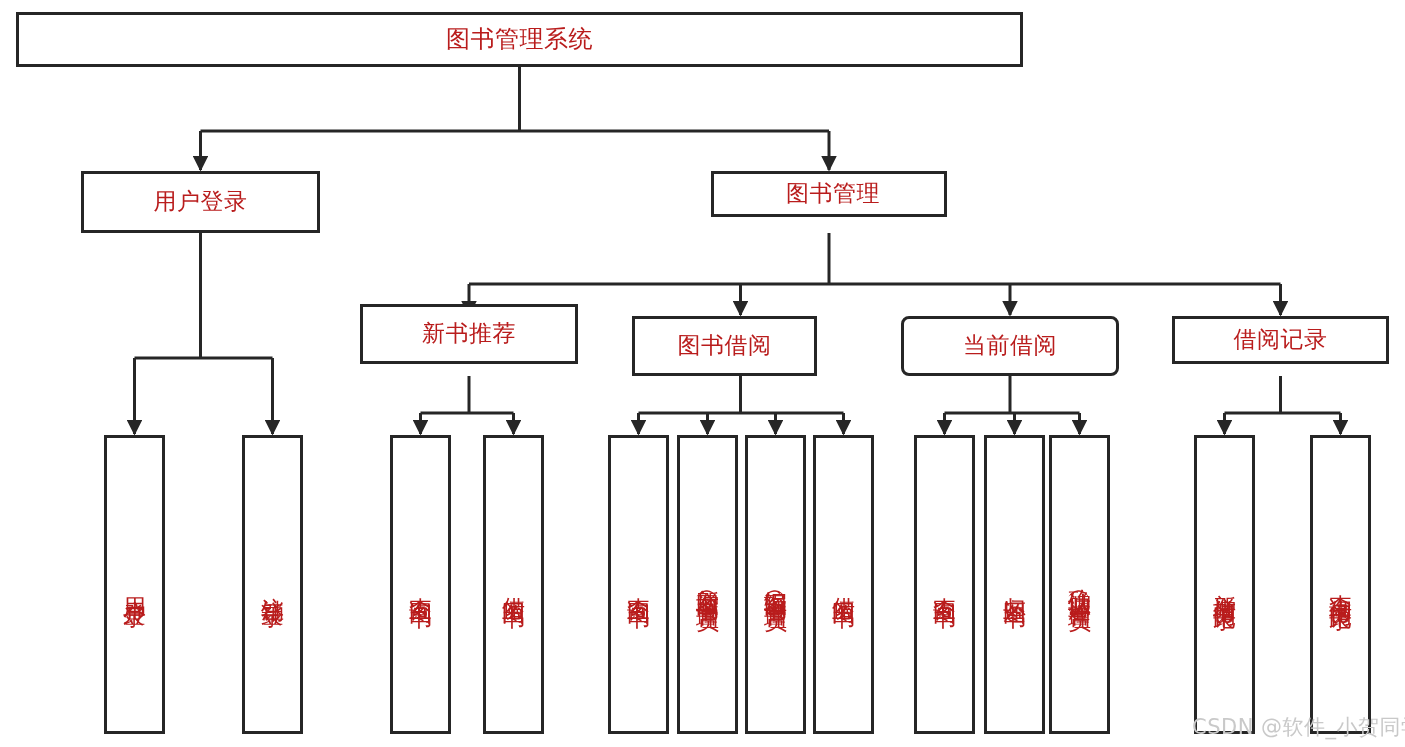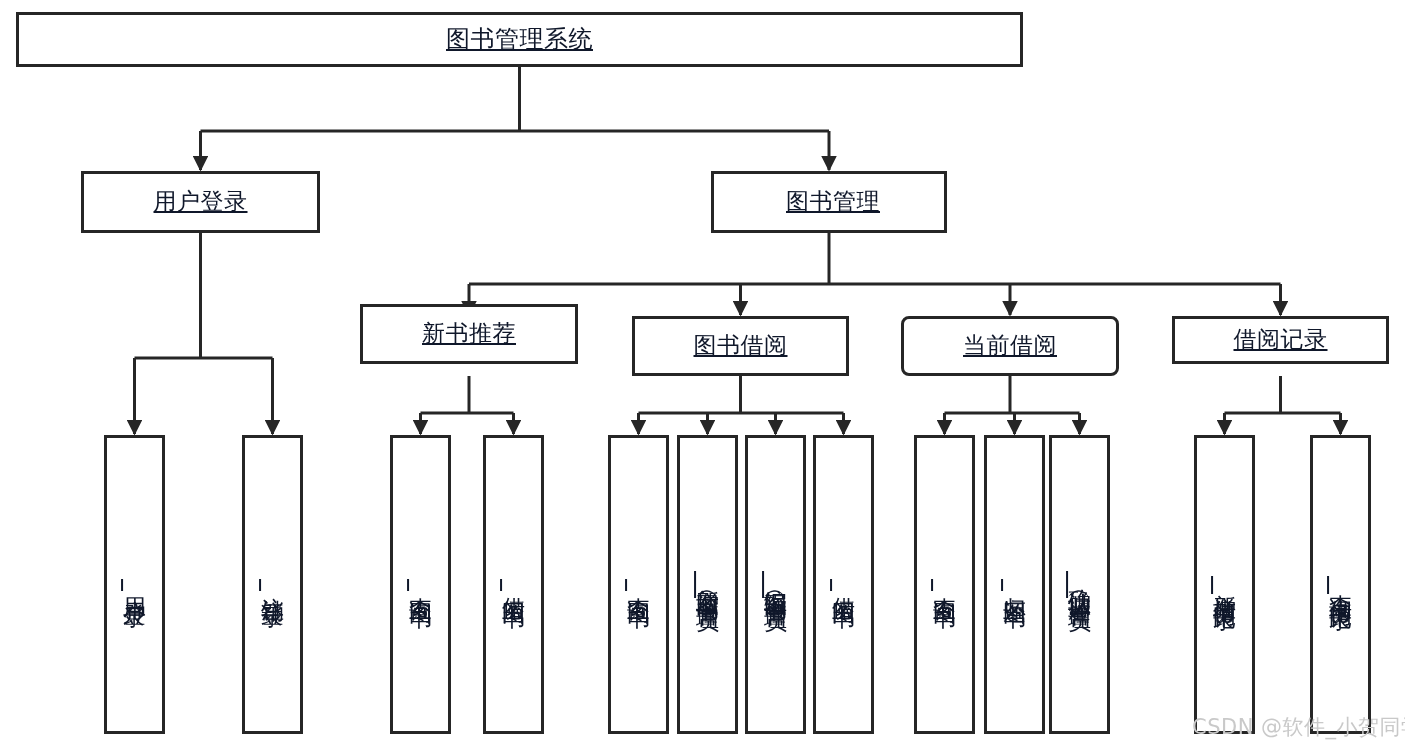--- a/index.html
+++ b/index.html
@@ -27,24 +27,23 @@
     pointer-events: none;
   }
   .node {
     position: absolute;
     box-sizing: border-box;
     background: #ffffff;
     border: 3px solid #262626;
     display: flex;
     align-items: center;
     justify-content: center;
-    color: #0f172a;
+    color: #b91c1c;
     text-align: center;
     line-height: 1.18;
-    text-decoration: underline;
   }
   .node.horizontal {
     font-size: 23px;
     letter-spacing: 0.5px;
   }
   .node.vertical {
     writing-mode: vertical-rl;
     text-orientation: upright;
     font-size: 23px;
     letter-spacing: 3px;
@@ -113,28 +112,28 @@
       </g>
   </svg>
 
   <div class="node root horizontal" style="left: 16px; top: 12px; width: 1007px; height: 55px;">
     <span>图书管理系统</span>
   </div>
 
   <div class="node horizontal" style="left: 81px; top: 171px; width: 239px; height: 62px;">
     <span>用户登录</span>
   </div>
-  <div class="node horizontal" style="left: 711px; top: 171px; width: 236px; height: 62px; padding-left: 8px;">
+  <div class="node horizontal" style="left: 711px; top: 171px; width: 236px; height: 46px; padding-left: 8px;">
     <span>图书管理</span>
   </div>
 
   <div class="node horizontal" style="left: 360px; top: 304px; width: 218px; height: 60px;">
     <span>新书推荐</span>
   </div>
-  <div class="node horizontal" style="left: 632px; top: 316px; width: 217px; height: 60px;">
+  <div class="node horizontal" style="left: 632px; top: 316px; width: 185px; height: 60px;">
     <span>图书借阅</span>
   </div>
   <div class="node horizontal" style="left: 901px; top: 316px; width: 218px; height: 60px; border-radius: 8px;">
     <span>当前借阅</span>
   </div>
   <div class="node horizontal" style="left: 1172px; top: 316px; width: 217px; height: 48px;">
     <span>借阅记录</span>
   </div>
 
   <div class="node vertical" style="left: 104px; top: 435px; width: 61px; height: 299px;">

